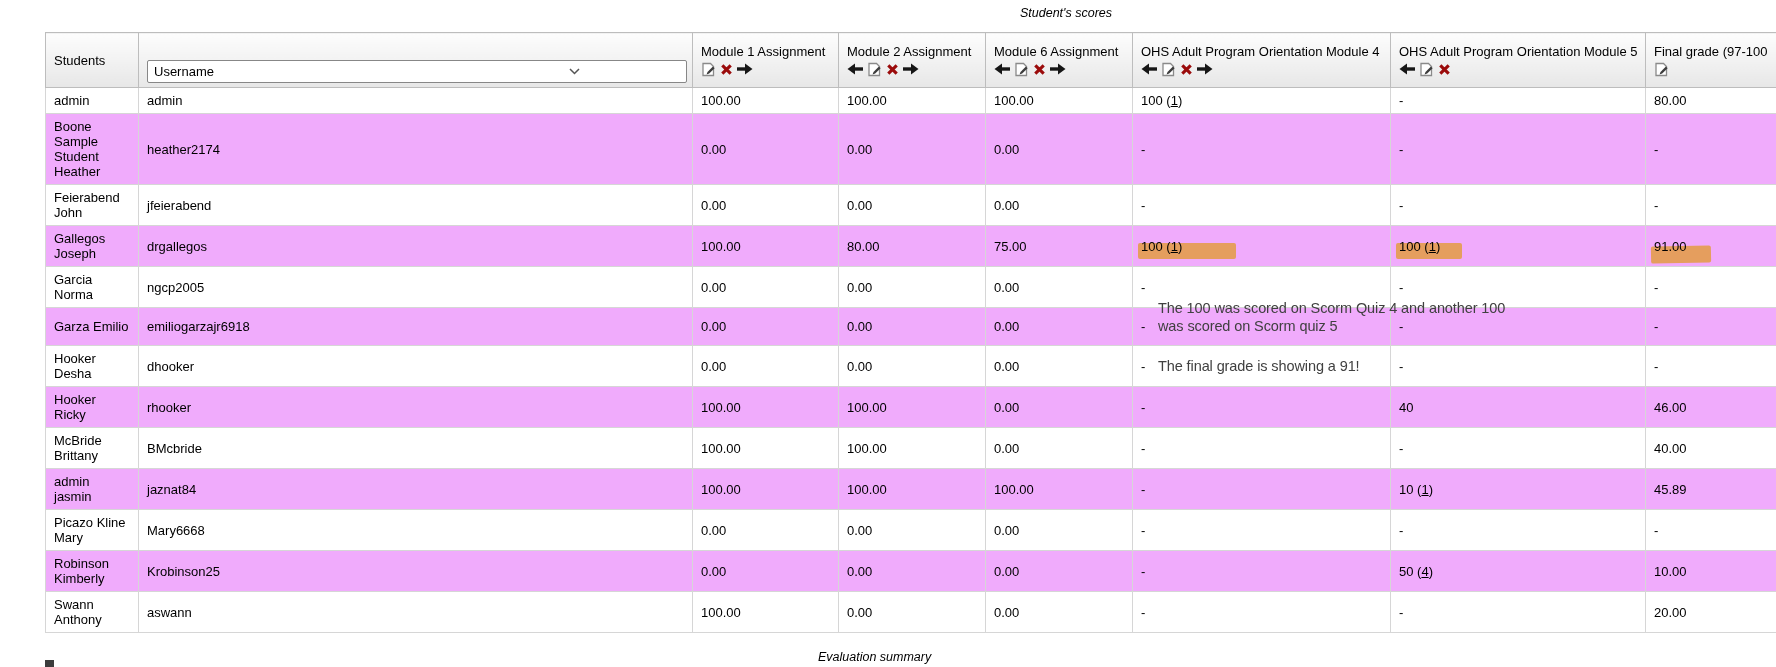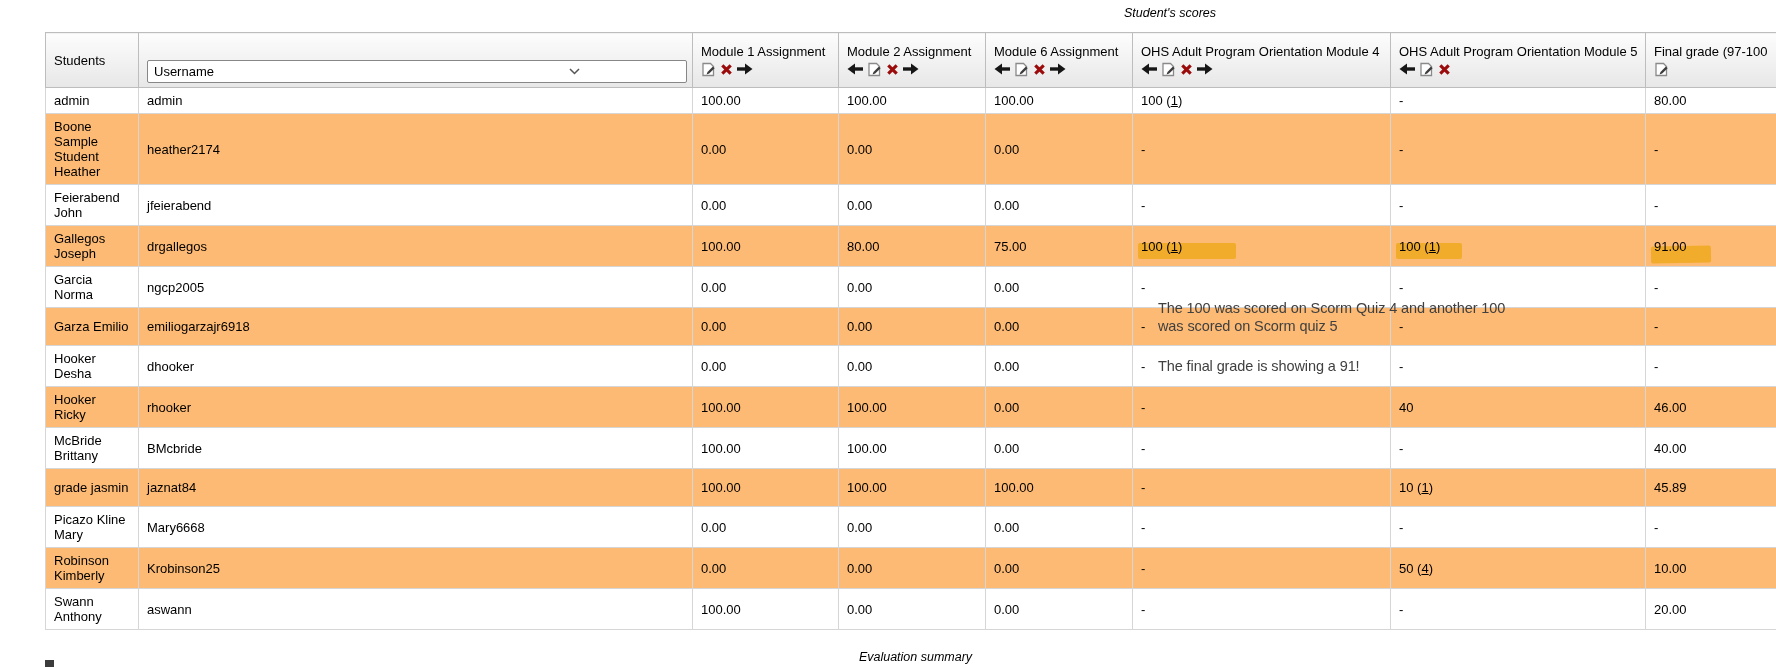--- a/index.html
+++ b/index.html
@@ -1,36 +1,36 @@
 <!DOCTYPE html>
 <html><head>
 <meta charset="utf-8">
 <style>
   html,body{margin:0;padding:0;}
   body{
     width:1776px;height:667px;overflow:hidden;position:relative;background:#fff;
     font-family:"Liberation Sans", sans-serif;color:#000;
   }
   
-  .caption{position:absolute;font-style:italic;font-size:12.5px;text-align:center;white-space:nowrap;}
+  .caption{position:absolute;font-style:italic;font-size:12.5px;text-align:left;white-space:nowrap;}
   .caption.top{left:1020px;top:6px;width:300px;}
   .caption.bottom{left:818px;top:650px;width:195px;}
 
   
   table.grader{border-collapse:collapse;position:absolute;left:45px;top:32px;table-layout:fixed;width:1911px;}
   .grader th,.grader td{border:1px solid #d6d6d6;font-size:13px;vertical-align:middle;overflow:hidden;}
   .grader thead th{
     background:linear-gradient(#fdfdfd,#e7e7e7);
     border-color:#bdbdbd;text-align:left;font-weight:normal;padding:4px 8px;height:41px;
   }
   .grader thead .hlabel{display:block;white-space:nowrap;line-height:15px;}
   .grader thead .hicons{display:flex;gap:4px;align-items:center;margin-top:3px;height:15px;}
   .hicons .ic{display:inline-flex;align-items:center;cursor:pointer;}
   .grader tbody td{padding:5px 8px;line-height:15px;background:#fff;}
-  .grader tbody tr.alt td{background:#fdba74;}
+  .grader tbody tr.alt td{background:#f0abfc;}
   td.stu{padding-left:10px;padding-right:14px;word-wrap:break-word;}
   td.grade{padding-left:10px;white-space:nowrap;}
   td.uname{white-space:nowrap;}
   .grader tbody tr{height:38px;}
   .grader tbody tr.r0{height:26px;}
 
   
   .selwrap{position:relative;display:block;width:441px;margin-top:23px;}
   .selwrap select{
     -webkit-appearance:none;appearance:none;width:540px;height:23px;font-size:13px;
@@ -319,21 +319,21 @@
         <td class="stu">McBride Brittany</td>
         <td class="uname">BMcbride</td>
         <td class="grade"><span class="cellv"><span>100.00</span></span></td>
         <td class="grade"><span class="cellv"><span>100.00</span></span></td>
         <td class="grade"><span class="cellv"><span>0.00</span></span></td>
         <td class="grade"><span class="cellv"><span>-</span></span></td>
         <td class="grade"><span class="cellv"><span>-</span></span></td>
         <td class="grade"><span class="cellv"><span>40.00</span></span></td>
       </tr>
       <tr class="r9 alt">
-        <td class="stu">grade jasmin</td>
+        <td class="stu">admin jasmin</td>
         <td class="uname">jaznat84</td>
         <td class="grade"><span class="cellv"><span>100.00</span></span></td>
         <td class="grade"><span class="cellv"><span>100.00</span></span></td>
         <td class="grade"><span class="cellv"><span>100.00</span></span></td>
         <td class="grade"><span class="cellv"><span>-</span></span></td>
         <td class="grade"><span class="cellv"><span>10</span> (<u>1</u>)</span></td>
         <td class="grade"><span class="cellv"><span>45.89</span></span></td>
       </tr>
       <tr class="r10">
         <td class="stu">Picazo Kline Mary</td>

